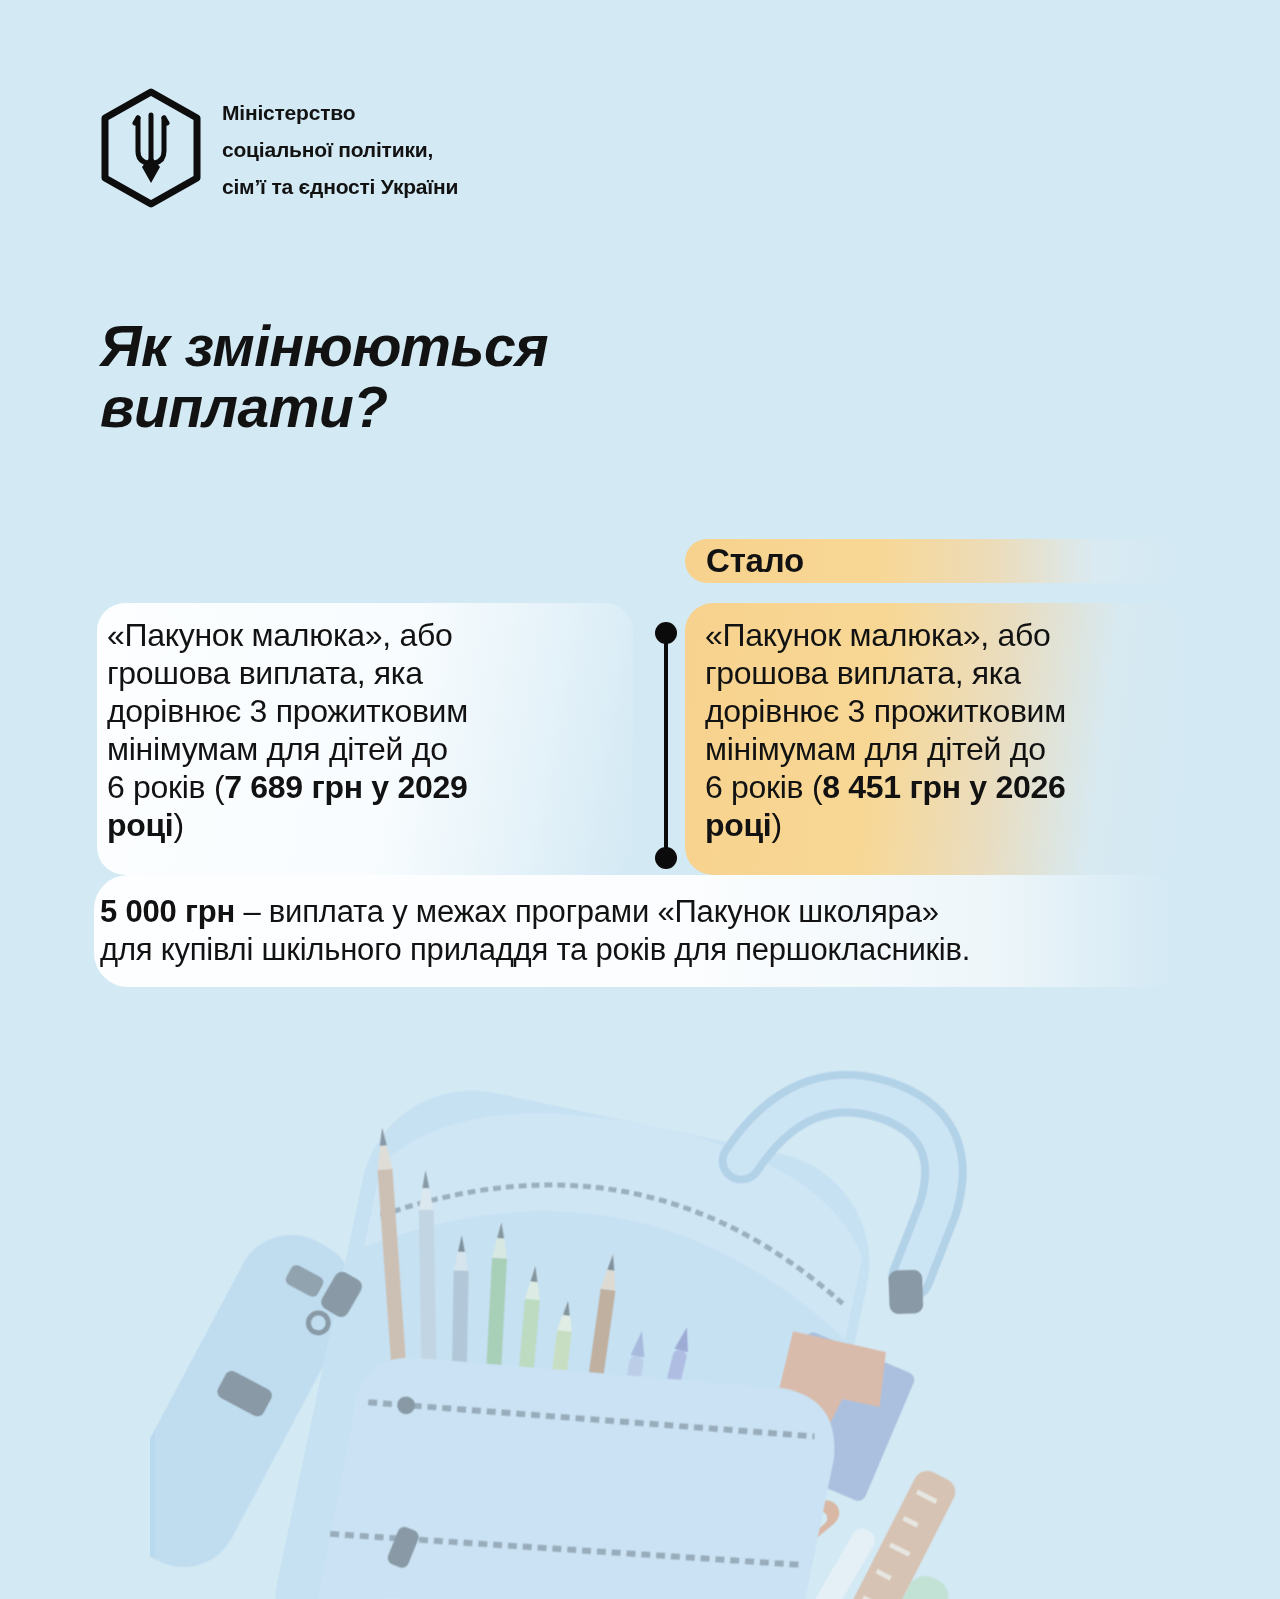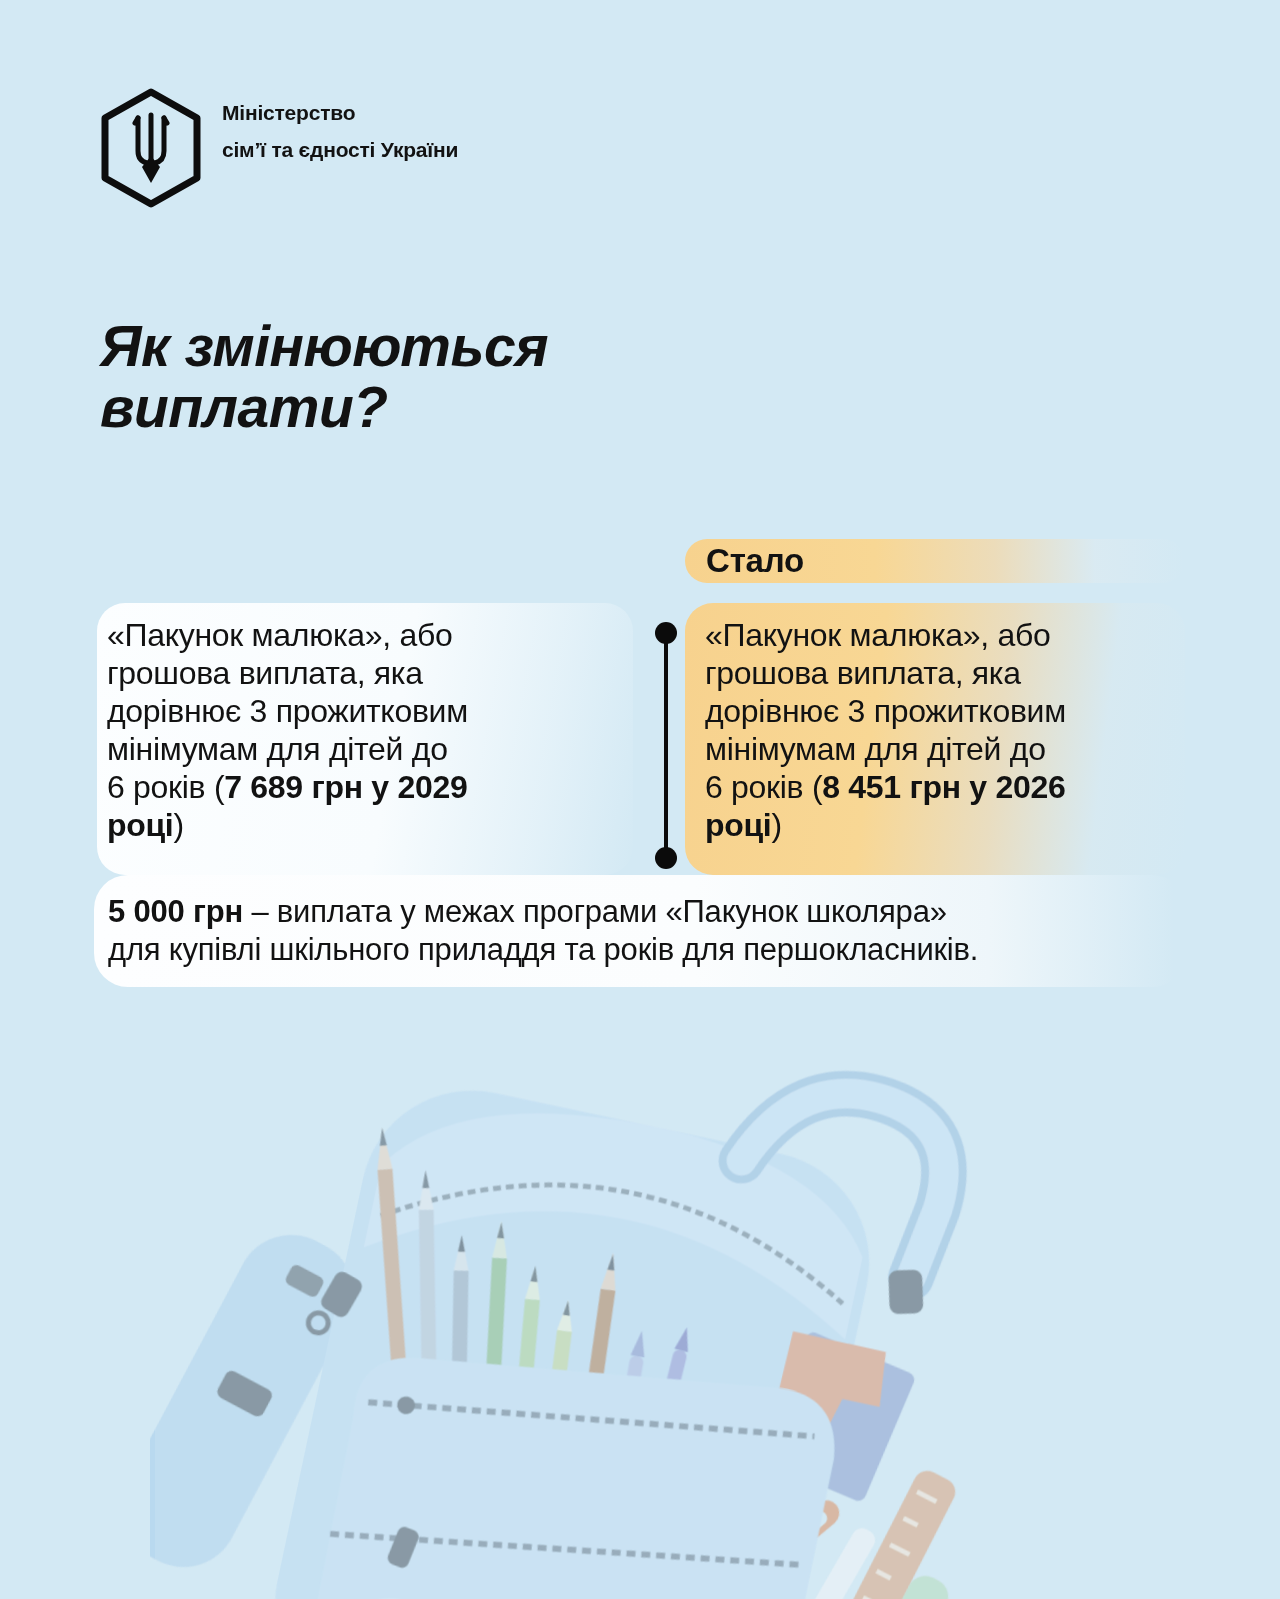--- a/index.html
+++ b/index.html
@@ -53,21 +53,21 @@
   .b{font-weight:700;}
   
   .connector-line{position:absolute;left:664px;top:633px;width:4px;height:225px;background:#0b0b0b;}
   .connector-dot{position:absolute;width:22px;height:22px;border-radius:50%;background:#0b0b0b;}
   .dot-top{left:655px;top:622px;}
   .dot-bottom{left:655px;top:847px;}
   
   .footnote-card{
     position:absolute;left:94px;top:875px;width:1092px;height:112px;
     border-radius:34px;box-sizing:border-box;
-    padding:18px 0 0 14px;
+    padding:18px 0 0 6px;
     font-size:31px;line-height:38px;letter-spacing:-0.2px;
     background:linear-gradient(90deg,#fdfeff 0%,#fbfdfe 55%,#eef6fa 82%,rgba(238,246,250,0) 99%);
   }
   
   .backpack{position:absolute;left:150px;top:1005px;width:1000px;height:594px;}
 </style>
 </head>
 <body>
 
 <div class="canvas">
@@ -78,20 +78,21 @@
       <path d="M38 30 V63 q0 10 9 12"></path>
       <path d="M64 30 V63 q0 10 -9 12"></path>
       <path d="M51 27 V72"></path>
       <path d="M38 30 l-3 5 M64 30 l3 5"></path>
     </g>
     <path d="M51 68 l9 11 -9 16 -9 -16 z" fill="#0d0d0d"></path>
   </svg>
 
   <div class="logo-text">
     <div>Міністерство</div>
+    <div>соціальної політики,</div>
     <div>сім’ї та єдності України</div>
   </div>
 
   <div class="page-title">
     <div>Як змінюються</div>
     <div>виплати?</div>
   </div>
 
   <div class="card card-was"><span>«Пакунок малюка», або</span><br><span>грошова виплата, яка</span><br><span>дорівнює 3 прожитковим</span><br><span>мінімумам для дітей до</span><br><span>6 років (</span><span class="b">7 689 грн у 2029</span><br><span class="b">році</span><span>)</span></div>
 

